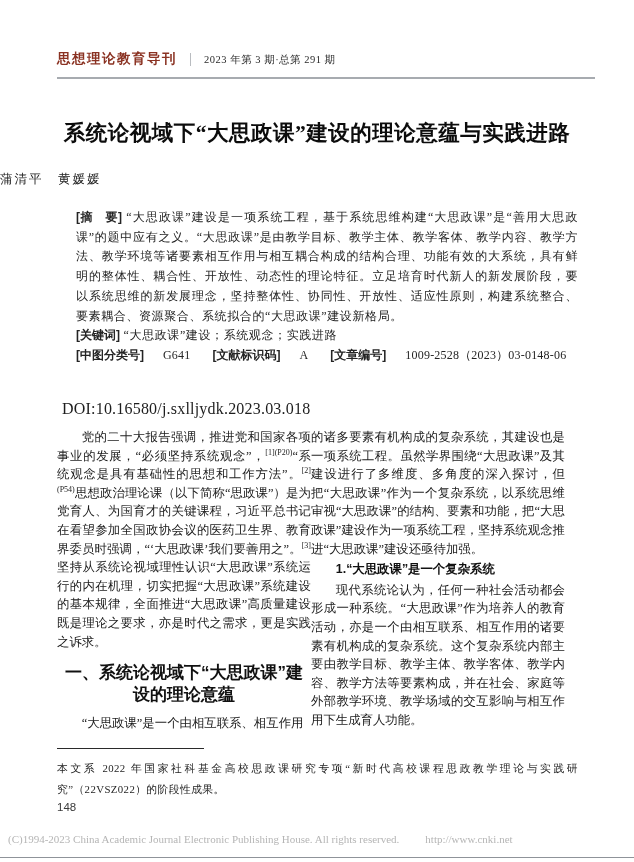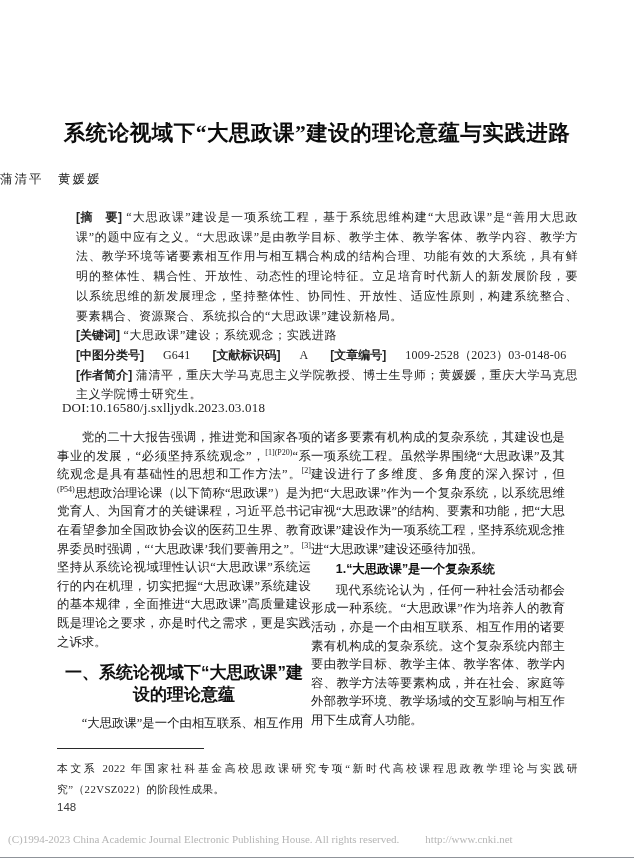--- a/index.html
+++ b/index.html
@@ -42,21 +42,21 @@
   .meta {
     position: absolute; top: 208px; left: 76px; right: 56px;
     font-size: 12px; line-height: 19.7px; letter-spacing: 0.6px;
     text-align: justify; color: #242424;
   }
   .meta .label { font-weight: bold; font-family: "Liberation Sans", "DejaVu Sans", sans-serif; letter-spacing: 0; }
   .meta .sp { margin-right: 22px; }
   .meta .val { letter-spacing: 0.2px; padding-left: 19px; }
   .doi {
     position: absolute; top: 400px; left: 62px;
-    font-size: 13px; color: #1d1d1d; letter-spacing: 0.2px;
+    font-size: 16px; color: #1d1d1d; letter-spacing: 0.2px;
   }
 
   
   .columns {
     position: absolute; top: 428px; left: 57px; right: 57px;
     display: flex; 
   }
   .col { width: 254px; }
   .body-p {
     font-size: 12.4px; line-height: 18.6px; text-align: justify;
@@ -98,29 +98,33 @@
   .bottom-rule {
     position: absolute; bottom: 4px; left: 0; right: 0;
     border-top: 1px solid #8f9399;
   }
 </style>
 </head>
 <body>
 
 <div class="page">
 
+  <div class="header">
+    <span class="journal">思想理论教育导刊</span>
+    <span class="hdr-divider"></span>
+    <span class="issue">2023 年第 3 期·总第 291 期</span>
+  </div>
 
   <div class="title">系统论视域下“大思政课”建设的理论意蕴与实践进路</div>
   <div class="authors">蒲清平　黄媛媛</div>
 
   <div class="meta">
     <p class="meta-p"><span class="label">[摘　要]</span> <span>“大思政课”建设是一项系统工程，基于系统思维构建“大思政课”是“善用大思政课”的题中应有之义。“大思政课”是由教学目标、教学主体、教学客体、教学内容、教学方法、教学环境等诸要素相互作用与相互耦合构成的结构合理、功能有效的大系统，具有鲜明的整体性、耦合性、开放性、动态性的理论特征。立足培育时代新人的新发展阶段，要以系统思维的新发展理念，坚持整体性、协同性、开放性、适应性原则，构建系统整合、要素耦合、资源聚合、系统拟合的“大思政课”建设新格局。</span></p>
     <p class="meta-p"><span class="label">[关键词]</span> <span>“大思政课”建设；系统观念；实践进路</span></p>
     <p class="meta-p"><span class="label">[中图分类号]</span><span class="val sp">G641</span><span class="label">[文献标识码]</span><span class="val sp">A</span><span class="label">[文章编号]</span><span class="val">1009-2528（2023）03-0148-06</span></p>
-    <p class="meta-p"><span class="label">[作者简介]</span> <span>蒲清平，重庆大学马克思主义学院教授、博士生导师；黄媛媛，重庆大学马克思主义学院博士研究生。</span></p>
   </div>
 
   <div class="doi">DOI:10.16580/j.sxlljydk.2023.03.018</div>
 
   <div class="columns">
     <div class="col">
       <p class="body-p indent"><span>党的二十大报告强调，推进党和国家各项事业的发展，“必须坚持系统观念”，</span><sup>[1](P20)</sup><span>“系统观念是具有基础性的思想和工作方法”。</span><sup>[2](P54)</sup><span>思想政治理论课（以下简称“思政课”）是为党育人、为国育才的关键课程，习近平总书记在看望参加全国政协会议的医药卫生界、教育界委员时强调，“‘大思政课’我们要善用之”。</span><sup>[3]</sup><span>坚持从系统论视域理性认识“大思政课”系统运行的内在机理，切实把握“大思政课”系统建设的基本规律，全面推进“大思政课”高质量建设既是理论之要求，亦是时代之需求，更是实践之诉求。</span></p>
       <div class="sec-heading">一、系统论视域下“大思政课”建设的理论意蕴</div>
       <p class="body-p indent">“大思政课”是一个由相互联系、相互作用</p>
     </div>

